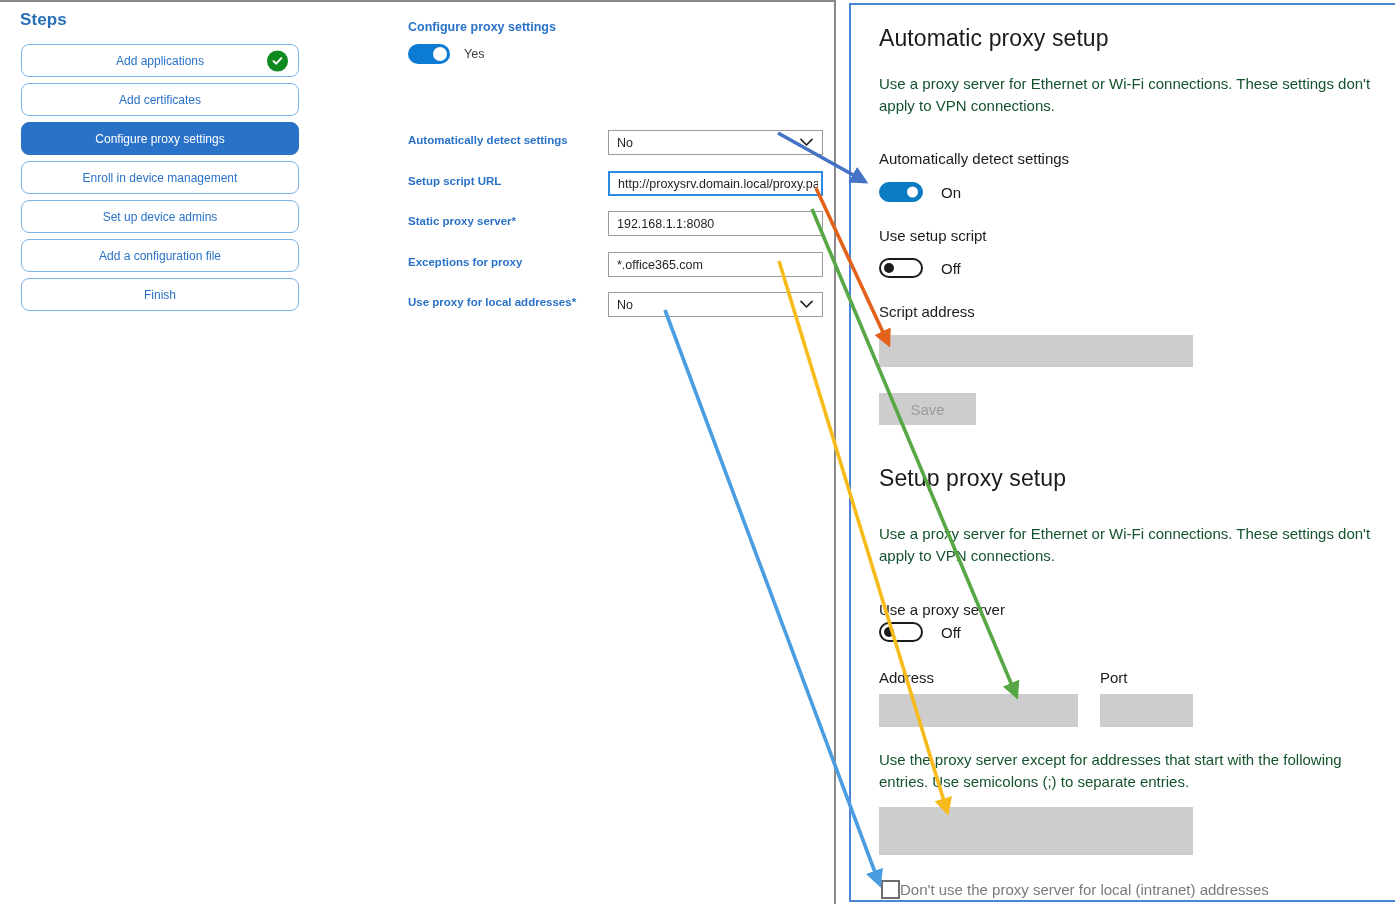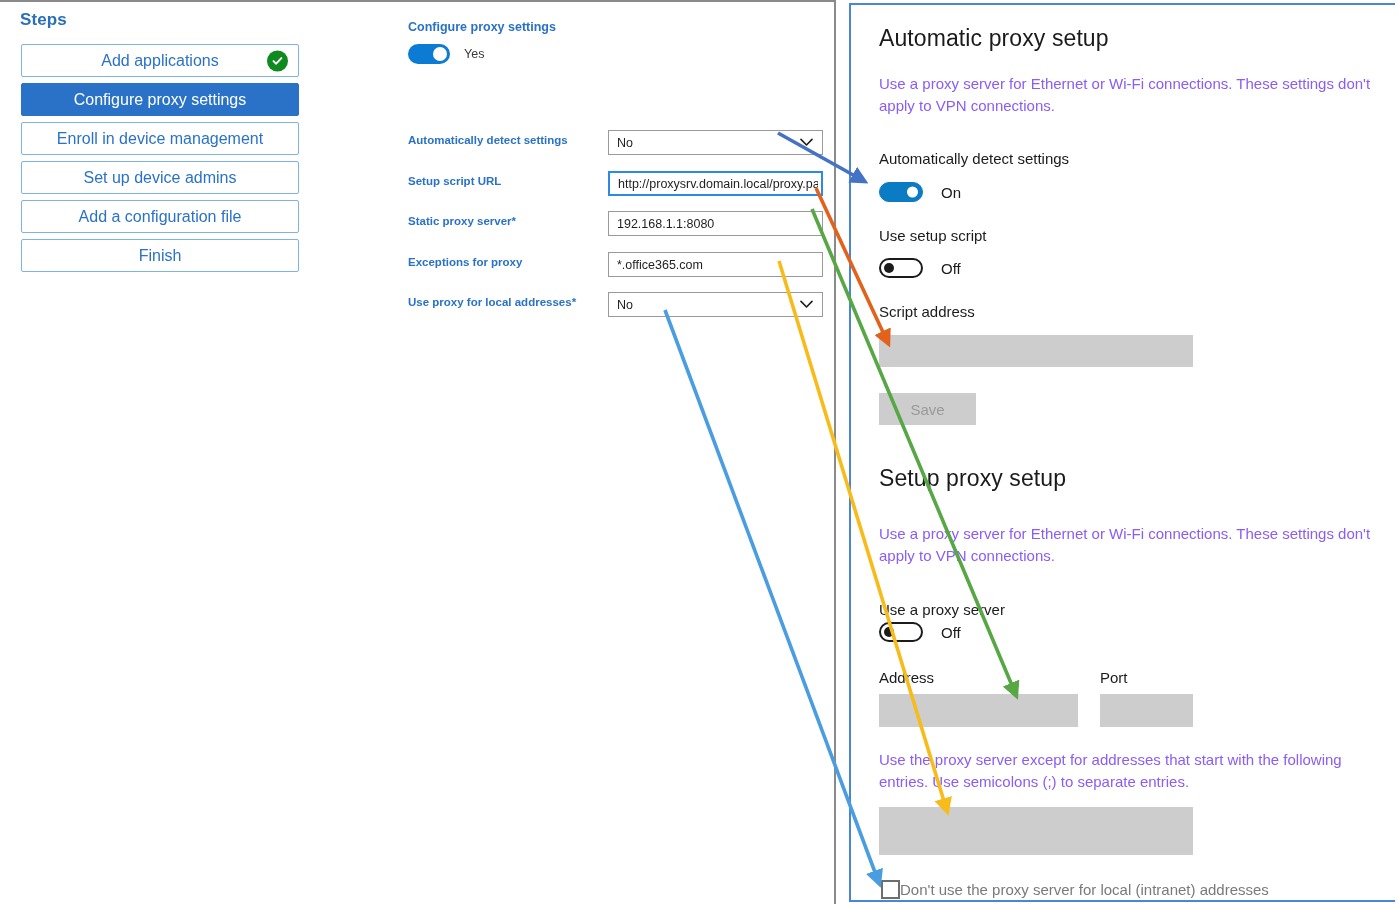--- a/index.html
+++ b/index.html
@@ -52,24 +52,24 @@
     position: absolute;
     left: 21px; top: 42px;
     width: 278px;
   }
   .step-btn {
     position: relative;
     box-sizing: border-box;
     height: 33px;
     margin-bottom: 6px;
     border: 1px solid #7eb3e8;
-    border-radius: 2px;
+    border-radius: 8px;
     background: #ffffff;
     color: #2a72c8;
-    font-size: 16px;
+    font-size: 12px;
     display: flex;
     align-items: center;
     justify-content: center;
     cursor: pointer;
   }
   .step-btn.active {
     background: #2a72c8;
     border-color: #2a72c8;
     color: #ffffff;
   }
@@ -193,21 +193,21 @@
     position: absolute;
     font-size: 23px;
     font-weight: normal;
     color: #1b1b1b;
     letter-spacing: .1px;
   }
   .win-p {
     position: absolute;
     font-size: 15px;
     line-height: 22px;
-    color: #8b5cf6;
+    color: #14532d;
     width: 498px;
   }
   .win-lbl {
     position: absolute;
     font-size: 15px;
     color: #1b1b1b;
   }
   .win-toggle-row {
     position: absolute;
     display: flex;
@@ -304,20 +304,23 @@
 
       <div class="step-btn">
         <span>Add applications</span>
         <span class="step-check">
           <svg width="13" height="13" viewBox="0 0 13 13">
               <path d="M2.5 6.6 L5.2 9.2 L10.4 3.6" fill="none" stroke="#ffffff" stroke-width="1.9" stroke-linecap="round" stroke-linejoin="round"></path>
             </svg>
         </span>
       </div>
 
+      <div class="step-btn">
+        <span>Add certificates</span>
+      </div>
 
       <div class="step-btn active">
         <span>Configure proxy settings</span>
       </div>
 
       <div class="step-btn">
         <span>Enroll in device management</span>
       </div>
 
       <div class="step-btn">

